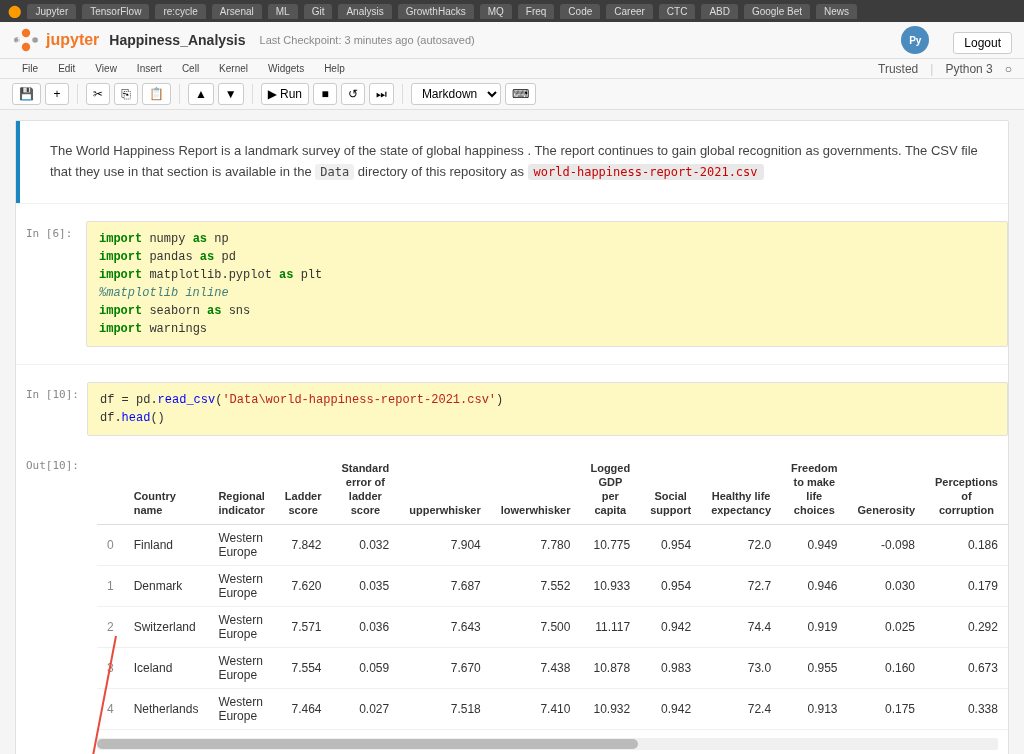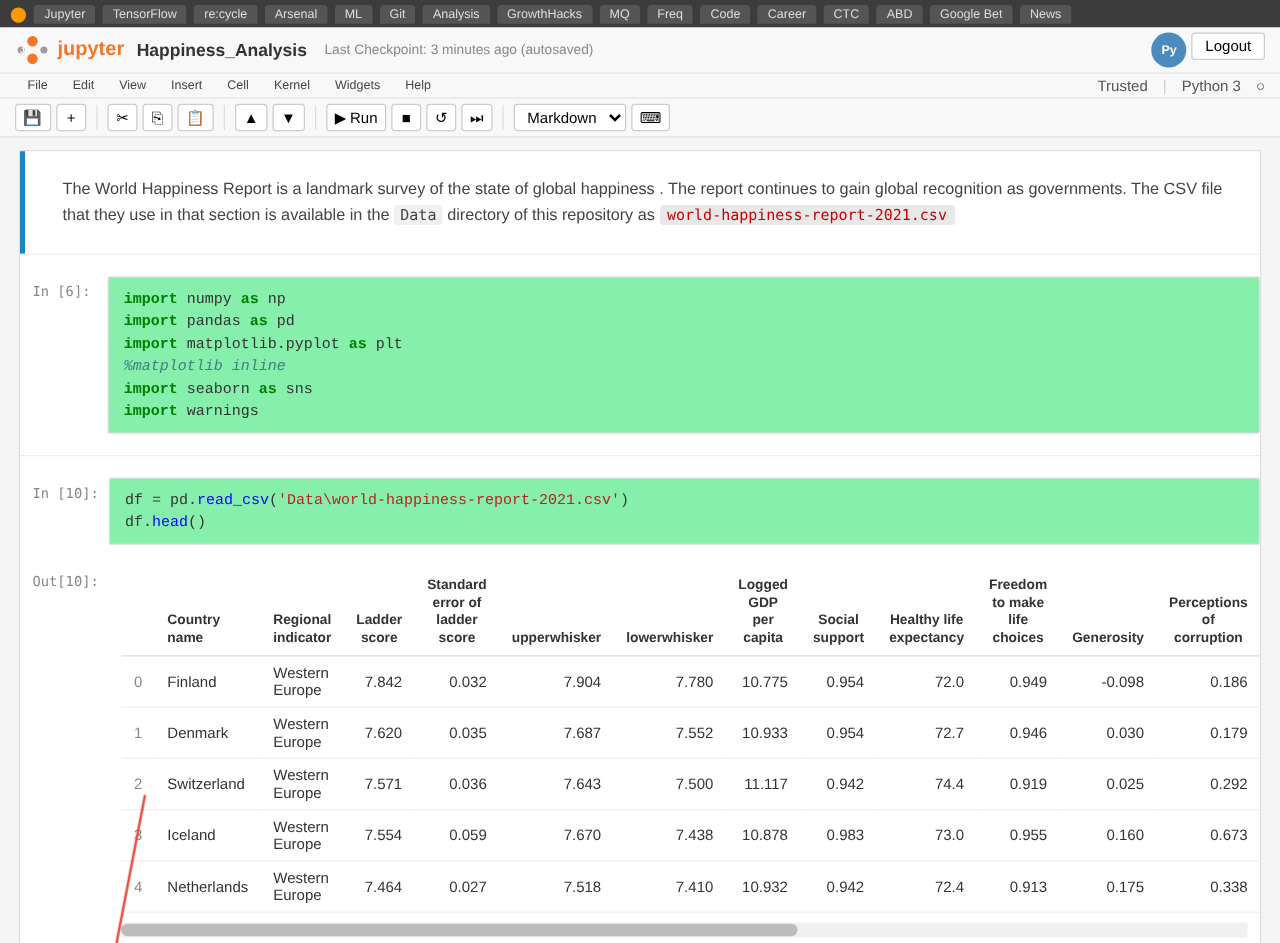--- a/index.html
+++ b/index.html
@@ -51,22 +51,22 @@
       font-weight: bold;
     }
     .jupyter-checkpoint {
       font-size: 11px;
       color: #888;
       margin-left: 4px;
     }
     .jupyter-nav-right {
       margin-left: auto;
       display: flex;
-      align-items: flex-start;
-      gap: 4px;
+      align-items: flex-end;
+      gap: 24px;
     }
     .python-badge {
       width: 28px;
       height: 28px;
       border-radius: 50%;
       background: #4b8bbe;
       display: flex;
       align-items: center;
       justify-content: center;
       color: white;
@@ -203,21 +203,21 @@
     .cell-label {
       font-size: 11px;
       color: #888;
       min-width: 70px;
       padding: 6px 8px 0 10px;
       font-family: monospace;
       white-space: nowrap;
     }
     .cell-input {
       flex: 1;
-      background: #86efac;
+      background: #fef9c3;
       border: 1px solid #e0e0e0;
       border-radius: 2px;
       padding: 8px 12px;
       font-family: 'Courier New', monospace;
       font-size: 12px;
       line-height: 1.5;
       color: #333;
     }
     .code-line { white-space: pre; }
     .kw { color: #008000; font-weight: bold; }

